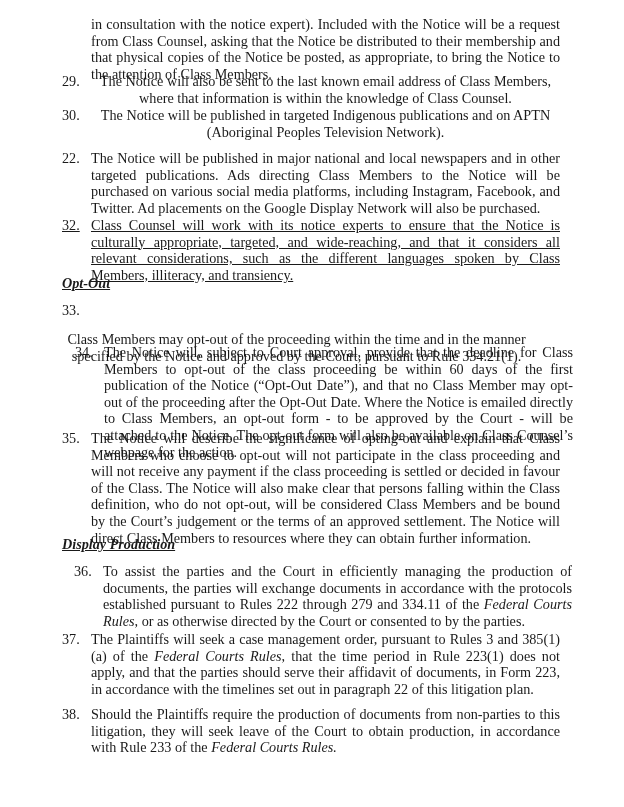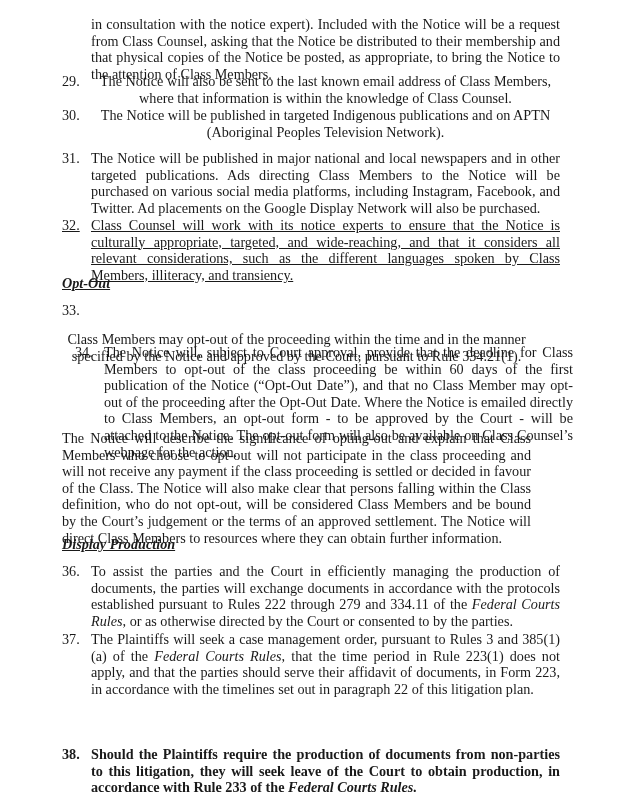--- a/index.html
+++ b/index.html
@@ -65,21 +65,21 @@
     <span class="num">29.</span>
     <span class="text noj">The Notice will also be sent to the last known email address of Class Members, where that information is within the knowledge of Class Counsel.</span>
   </div>
 
   <div class="para" style="top:107px;">
     <span class="num">30.</span>
     <span class="text noj">The Notice will be published in targeted Indigenous publications and on APTN (Aboriginal Peoples Television Network).</span>
   </div>
 
   <div class="para" style="top:150px;">
-    <span class="num">31.</span>
+    <span class="num">22.</span>
     <span class="text">The Notice will be published in major national and local newspapers and in other targeted publications. Ads directing Class Members to the Notice will be purchased on various social media platforms, including Instagram, Facebook, and Twitter. Ad placements on the Google Display Network will also be purchased.</span>
   </div>
 
   <div class="para" style="top:217px;text-decoration:underline;">
     <span class="num">32.</span>
     <span class="text">Class Counsel will work with its notice experts to ensure that the Notice is culturally appropriate, targeted, and wide-reaching, and that it considers all relevant considerations, such as the different languages spoken by Class Members, illiteracy, and transiency.</span>
   </div>
 
   <div class="heading" style="top:275px;">Opt-Out</div>
 
@@ -87,33 +87,34 @@
     <span class="num">33.</span>
     <span class="text noj">Class Members may opt-out of the proceeding within the time and in the manner specified by the Notice and approved by the Court, pursuant to Rule 334.21(1).</span>
   </div>
 
   <div class="para" style="top:344px;margin-left:13px;">
     <span class="num">34.</span>
     <span class="text">The Notice will, subject to Court approval, provide that the deadline for Class Members to opt-out of the class proceeding be within 60 days of the first publication of the Notice (“Opt-Out Date”), and that no Class Member may opt-out of the proceeding after the Opt-Out Date. Where the Notice is emailed directly to Class Members, an opt-out form - to be approved by the Court - will be attached to the Notice. The opt-out form will also be available on Class Counsel’s webpage for the action.</span>
   </div>
 
   <div class="para" style="top:430px;">
+    <span class="num">35.</span>
     <span class="text">The Notice will describe the significance of opting-out and explain that Class Members who choose to opt-out will not participate in the class proceeding and will not receive any payment if the class proceeding is settled or decided in favour of the Class. The Notice will also make clear that persons falling within the Class definition, who do not opt-out, will be considered Class Members and be bound by the Court’s judgement or the terms of an approved settlement. The Notice will direct Class Members to resources where they can obtain further information.</span>
   </div>
 
   <div class="heading" style="top:536px;">Display Production</div>
 
-  <div class="para" style="top:563px;">
+  <div class="para" style="top:563px;margin-left:12px;">
     <span class="num">36.</span>
     <span class="text"><span>To assist the parties and the Court in efficiently managing the production of documents, the parties will exchange documents in accordance with the protocols established pursuant to Rules 222 through 279 and 334.11 of the </span><span class="ital">Federal Courts Rules</span><span>, or as otherwise directed by the Court or consented to by the parties.</span></span>
   </div>
 
   <div class="para" style="top:631px;font-family:Liberation Serif, serif;">
     <span class="num">37.</span>
     <span class="text"><span>The Plaintiffs will seek a case management order, pursuant to Rules 3 and 385(1)(a) of the </span><span class="ital">Federal Courts Rules</span><span>, that the time period in Rule 223(1) does not apply, and that the parties should serve their affidavit of documents, in Form 223, in accordance with the timelines set out in paragraph 22 of this litigation plan.</span></span>
   </div>
 
-  <div class="para" style="top:746px;font-weight:bold;">
+  <div class="para" style="top:706px;">
     <span class="num">38.</span>
     <span class="text"><span>Should the Plaintiffs require the production of documents from non-parties to this litigation, they will seek leave of the Court to obtain production, in accordance with Rule 233 of  the </span><span class="ital">Federal Courts Rules.</span><span></span></span>
   </div>
 
 </div>
 
 </body></html>

